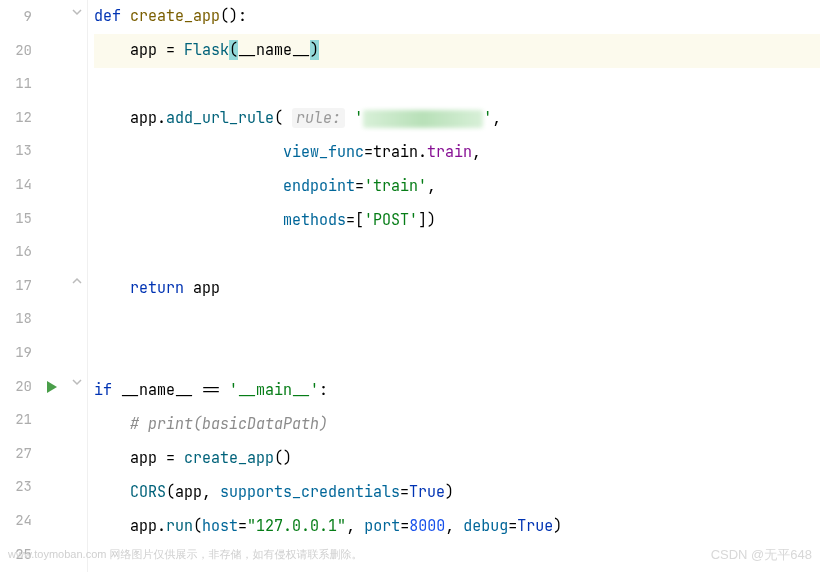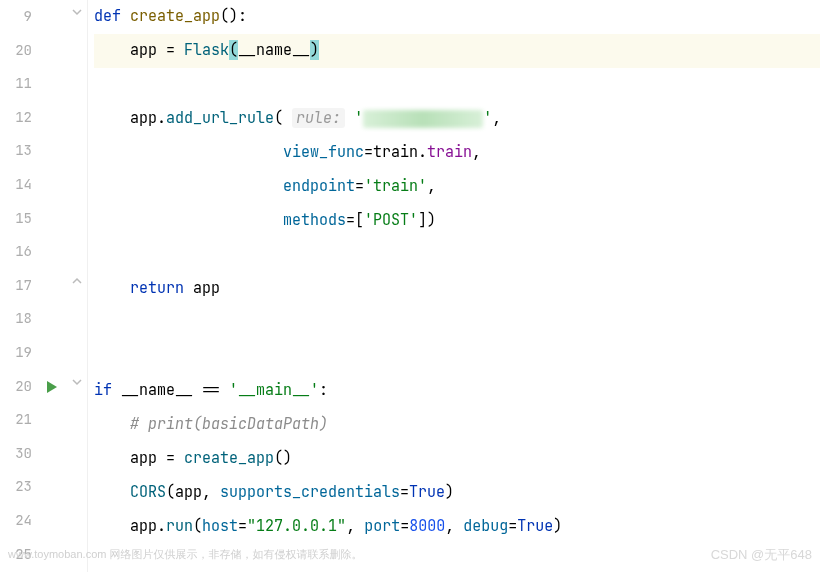--- a/index.html
+++ b/index.html
@@ -118,21 +118,21 @@
     <div class="gutter-line">12</div>
     <div class="gutter-line">13</div>
     <div class="gutter-line">14</div>
     <div class="gutter-line">15</div>
     <div class="gutter-line">16</div>
     <div class="gutter-line">17</div>
     <div class="gutter-line">18</div>
     <div class="gutter-line">19</div>
     <div class="gutter-line">20</div>
     <div class="gutter-line">21</div>
-    <div class="gutter-line">30</div>
+    <div class="gutter-line">27</div>
     <div class="gutter-line">23</div>
     <div class="gutter-line">24</div>
     <div class="gutter-line">25</div>
   </div>
 
   <div class="run-gutter">
     <div class="run-icon" style="top: 380px;">
       <svg width="12" height="12" viewBox="0 0 12 12">
           <polygon points="1,0 11,6 1,12" fill="#4a9e4a"></polygon>
         </svg>

